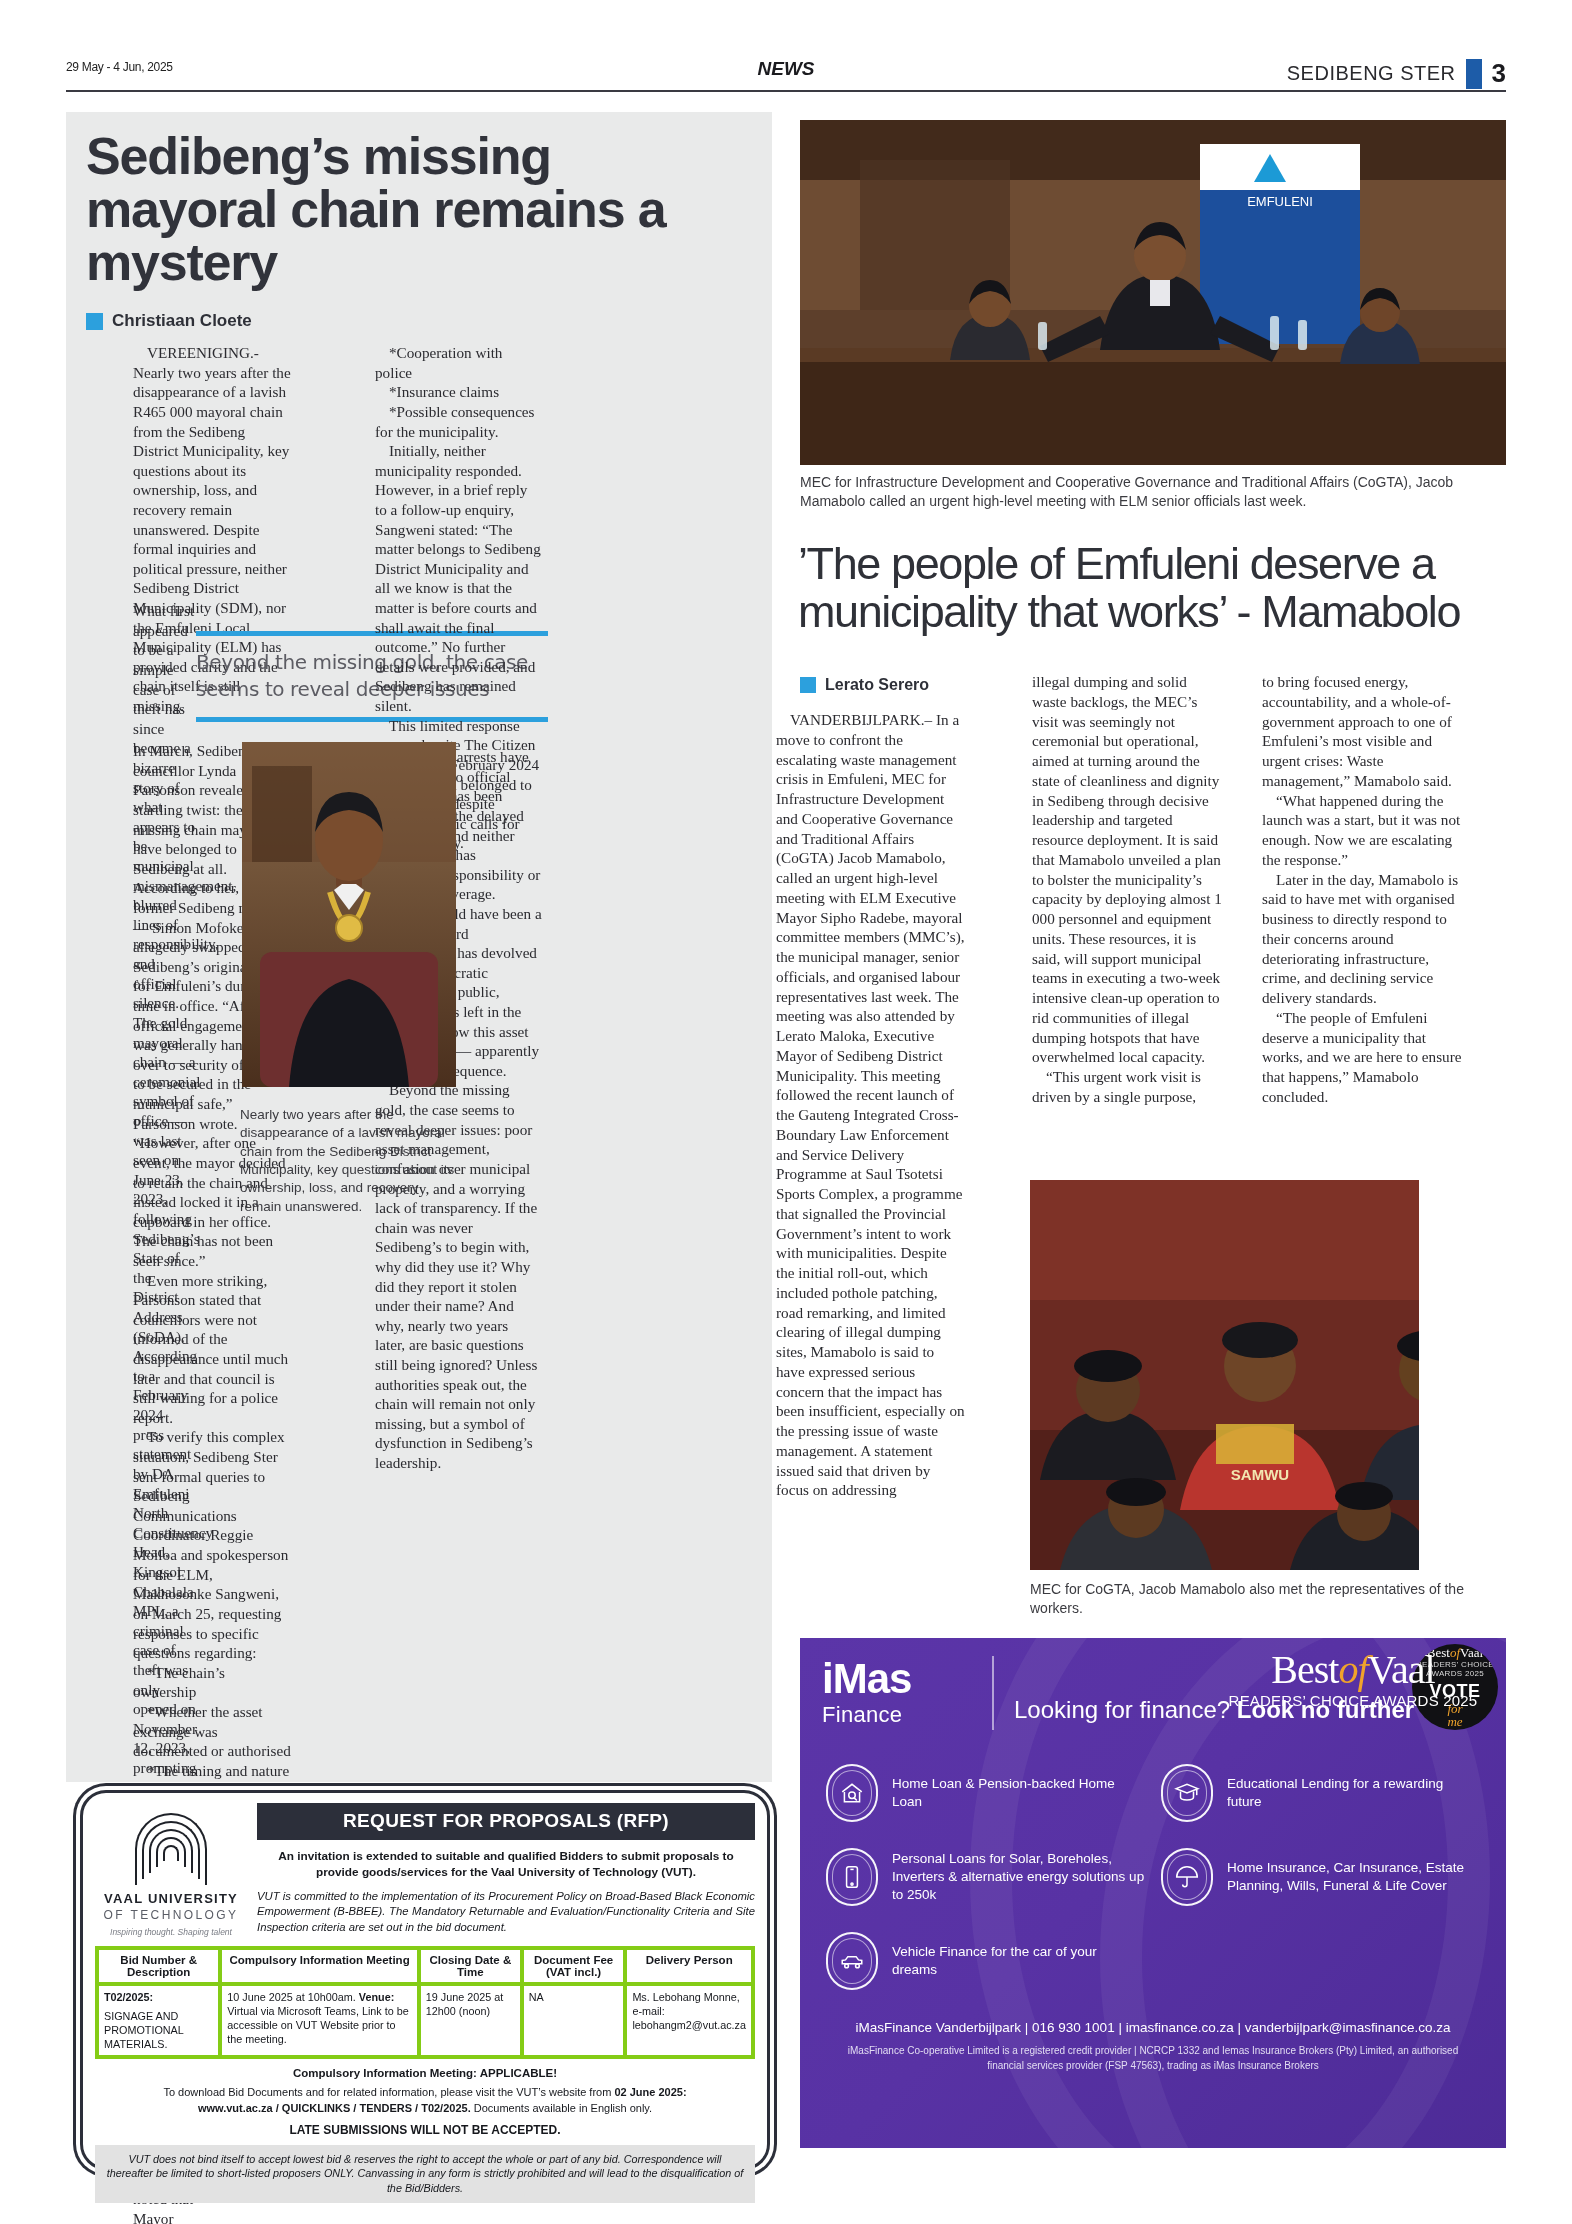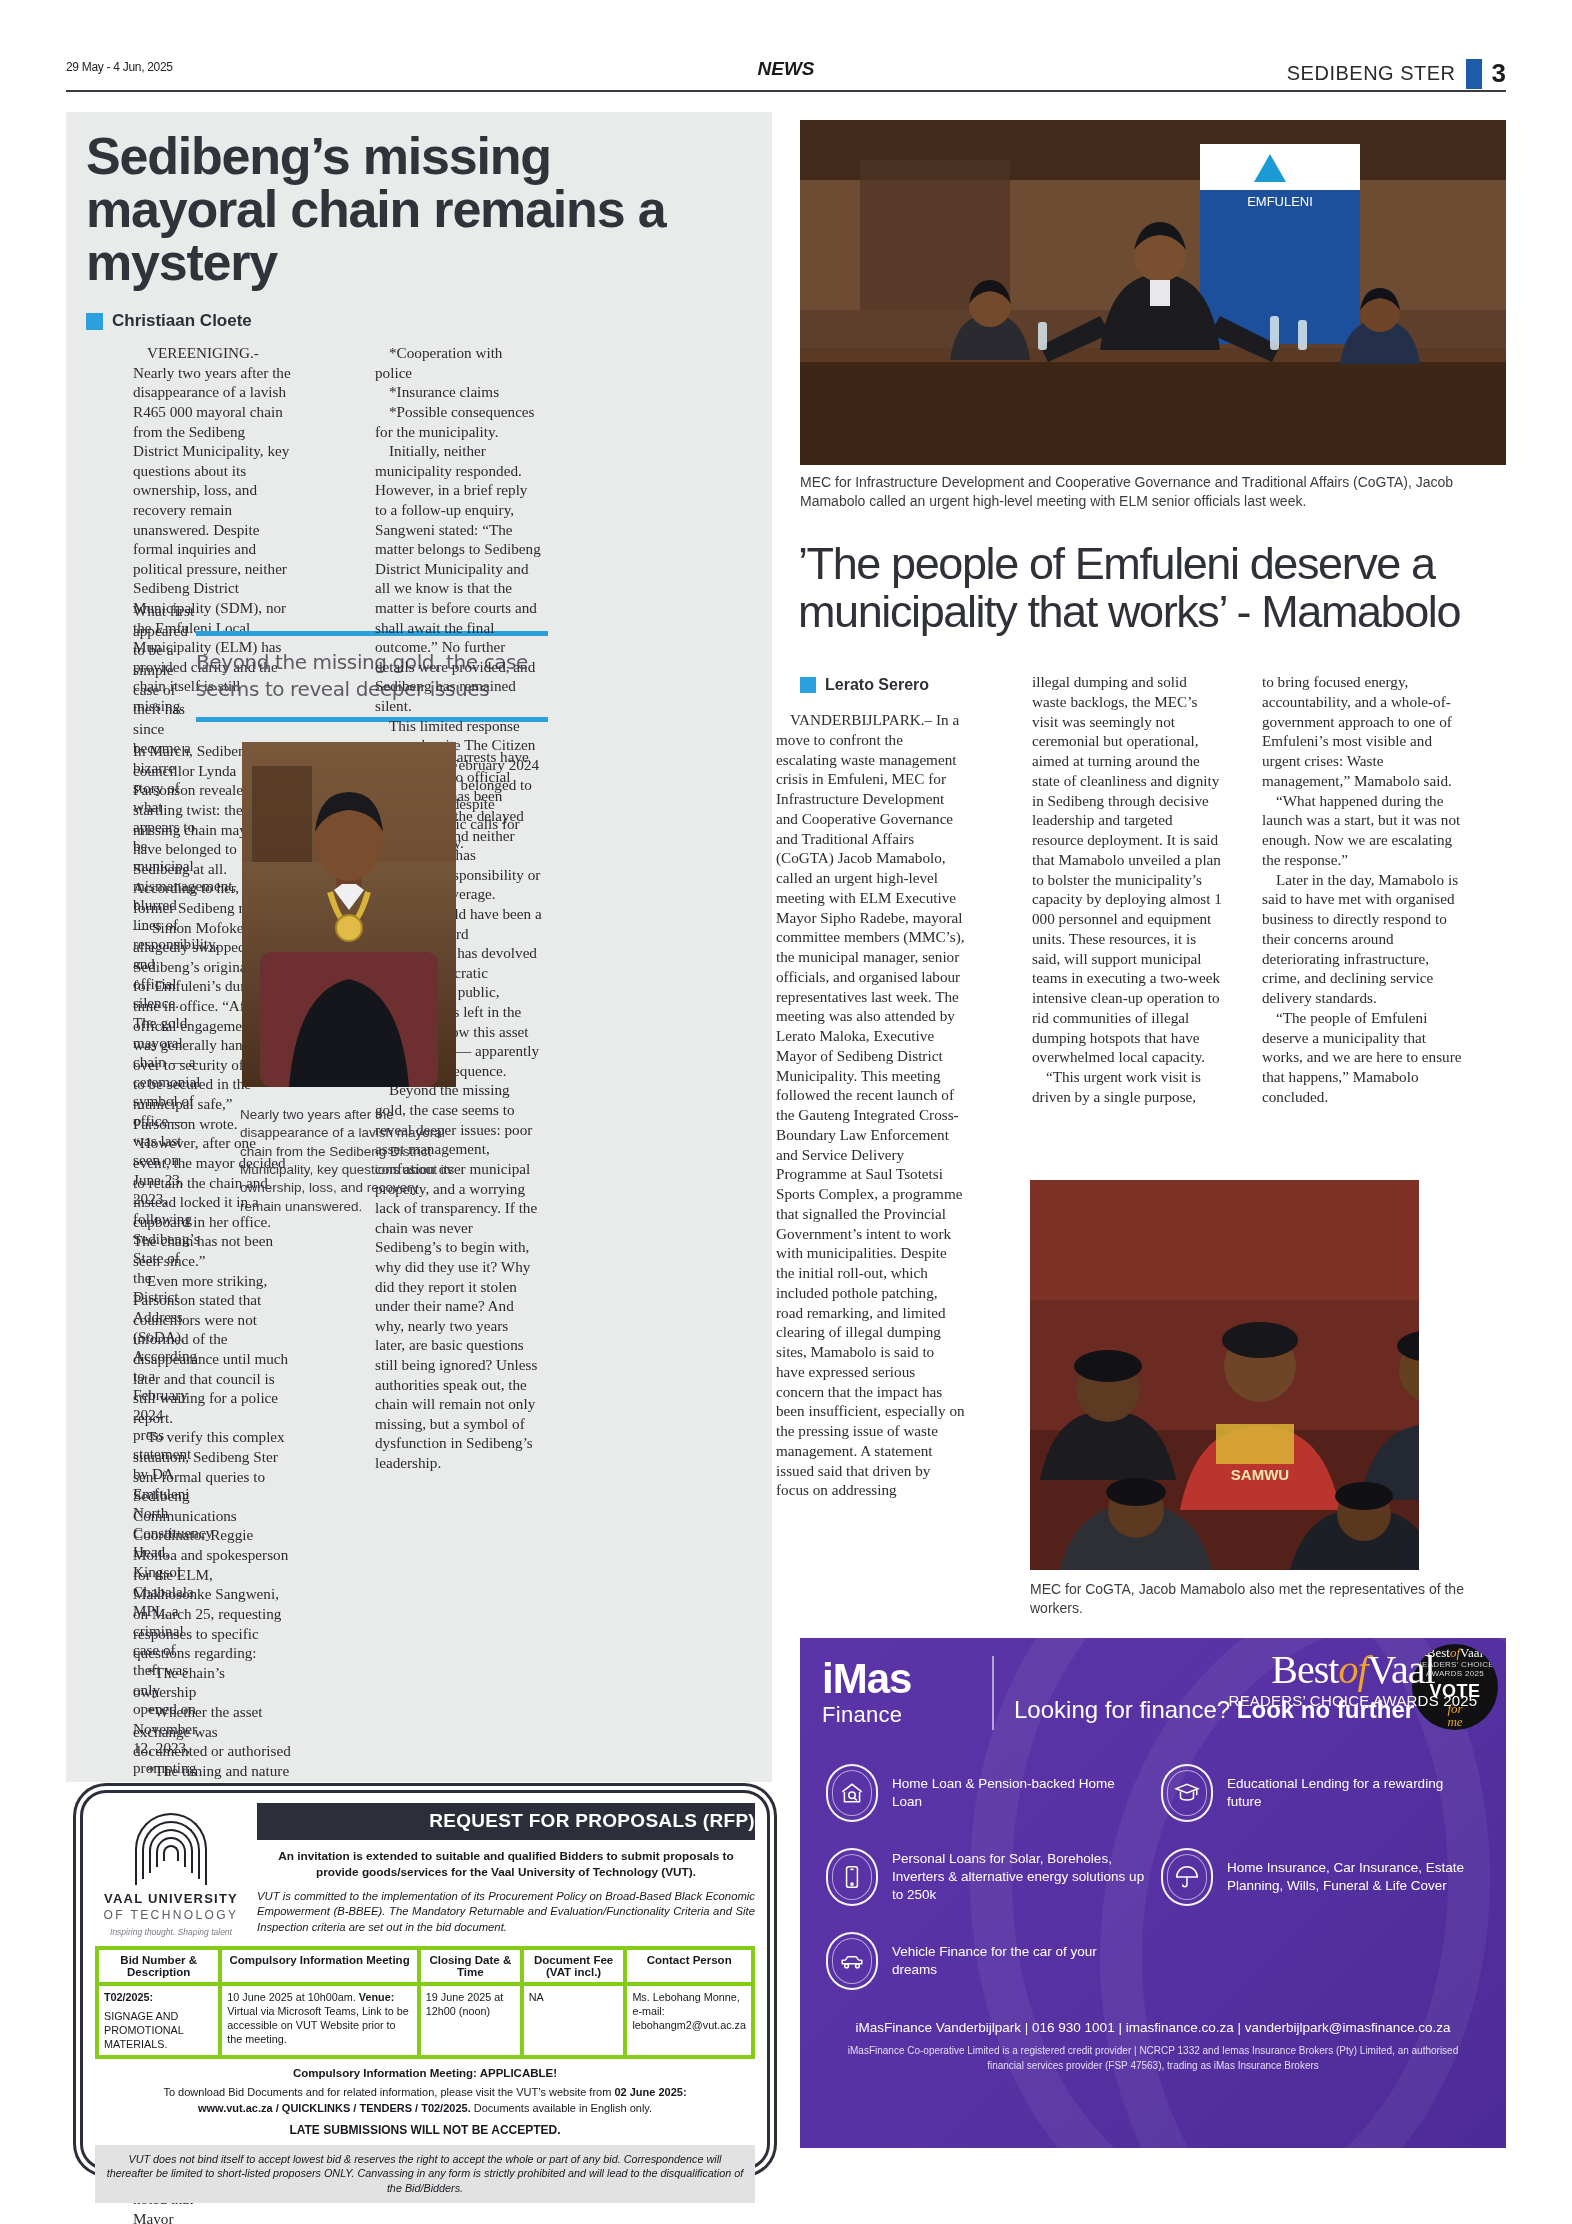--- a/index.html
+++ b/index.html
@@ -120,21 +120,21 @@
   .vut-mark .arc {
     position:absolute; left:50%; transform:translateX(-50%);
     border:2px solid #1e2128; border-bottom:none;
     border-top-left-radius:60px; border-top-right-radius:60px;
   }
   .vut-name1 { font-size:13px; font-weight:bold; letter-spacing:1.2px; color:#1e2128; }
   .vut-name2 { font-size:12px; letter-spacing:2.4px; color:#5a5d66; margin-top:2px;}
   .vut-tag { font-size:8.5px; font-style:italic; color:#7a7d85; margin-top:5px; }
   .vut-right { flex:1; }
   .rfp-bar {
-    background:#2c2f3a; color:#fff; text-align:right;
+    background:#2c2f3a; color:#fff; text-align:center;
     font-size:19px; font-weight:bold; letter-spacing:0.3px;
     padding:7px 0 8px 0;
   }
   .rfp-invite {
     font-size:11.8px; font-weight:bold; text-align:center; color:#16181d;
     line-height:1.35; margin-top:9px;
   }
   .rfp-policy {
     font-size:11.3px; font-style:italic; color:#16181d; line-height:1.38;
     margin-top:8px; text-align:justify;
@@ -407,21 +407,21 @@
       </div>
     </div>
 
     <table class="vut">
       <thead>
         <tr>
           <th style="width:19%">Bid Number &amp; Description</th>
           <th style="width:31%">Compulsory Information Meeting</th>
           <th style="width:16%">Closing Date &amp; Time</th>
           <th style="width:16%">Document Fee (VAT incl.)</th>
-          <th style="width:18%">Contact Person</th>
+          <th style="width:18%">Delivery Person</th>
         </tr>
       </thead>
       <tbody>
         <tr>
           <td>
             <div style="font-weight:bold">T02/2025:</div>
             <div style="margin-top:5px">SIGNAGE AND PROMOTIONAL MATERIALS.</div>
           </td>
           <td>
             <span>10 June 2025 at 10h00am.</span>

